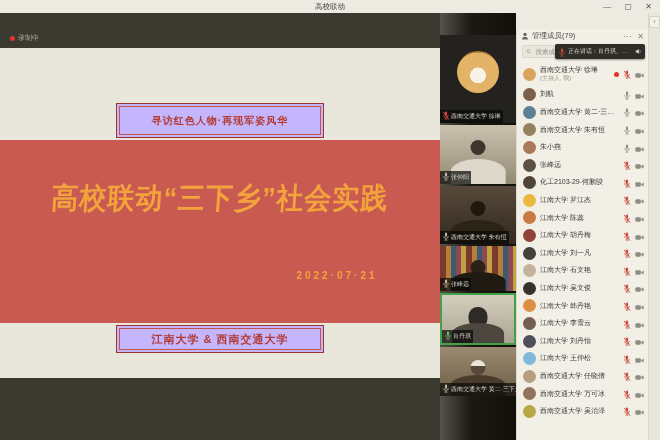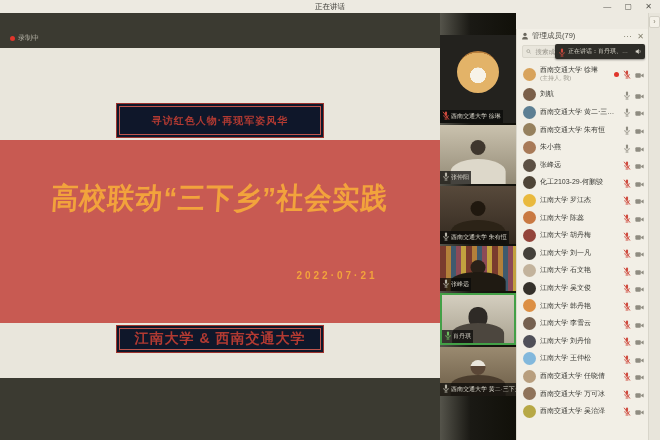--- a/index.html
+++ b/index.html
@@ -11,23 +11,23 @@
   
   .main{position:absolute;left:0;top:0;width:440px;height:427px;background:#3b3a31;}
   .rec{position:absolute;left:10px;top:20px;display:flex;align-items:center;gap:3px;font-size:7px;color:#b5b2a6;}
   .rec-dot{width:5px;height:5px;border-radius:50%;background:#e0352b;display:inline-block;}
   .slide{position:absolute;left:0;top:35px;width:440px;height:330px;background:#e9e6dc;}
   .band{position:absolute;left:0;top:92px;width:100%;height:183px;background:#c85a52;}
   .slide-title{margin-top:40px;text-align:center;font-size:27px;font-weight:bold;color:#f2a33c;letter-spacing:1px;transform:skewX(-4deg) scaleY(1.08);white-space:nowrap;}
   .slide-sub{position:absolute;right:28px;top:118px;width:150px;text-align:center;color:#f2a33c;font-weight:bold;}
   .slide-sub div:first-child{font-size:11px;letter-spacing:2px;}
   .slide-sub div:last-child{font-size:10px;letter-spacing:3px;margin-top:12px;}
-  .banner{position:absolute;left:50%;transform:translateX(-50%);background:#0f172a;border:1.5px solid #9e332d;outline:1px solid #c0554d;outline-offset:-4px;display:flex;align-items:center;justify-content:center;color:#b23a32;font-weight:bold;z-index:2;}
+  .banner{position:absolute;left:50%;transform:translateX(-50%);background:#c4b5fd;border:1.5px solid #9e332d;outline:1px solid #c0554d;outline-offset:-4px;display:flex;align-items:center;justify-content:center;color:#b23a32;font-weight:bold;z-index:2;}
   .banner.top{top:55px;width:206px;height:33px;font-size:10px;letter-spacing:1px;}
-  .banner.bottom{top:277px;width:206px;height:26px;font-size:14px;letter-spacing:1px;}
+  .banner.bottom{top:277px;width:206px;height:26px;font-size:11px;letter-spacing:1px;}
   
   .strip{position:absolute;left:440px;top:0;width:76px;height:427px;background:linear-gradient(90deg,#55544b 0,#1a1914 40%,#111009 100%);}
   .tile{position:absolute;left:0;width:76px;background:#23221e;overflow:hidden;box-sizing:border-box;}
   .tile.speaking{border:2px solid #43a047;}
   .tile .lbl{position:absolute;left:0;bottom:0;max-width:100%;display:flex;align-items:center;gap:1px;background:rgba(10,10,8,0.72);color:#d8d5ca;font-size:6px;line-height:1.2;padding:1px 2px;white-space:nowrap;overflow:hidden;text-overflow:ellipsis;box-sizing:border-box;}
   .dog{position:absolute;left:50%;top:42%;transform:translate(-50%,-50%);width:42px;height:42px;border-radius:50%;background:radial-gradient(circle at 50% 58%,#f7f3e8 0 24%,#e3b368 25% 70%,#b97f3c 71% 100%);}
   .head{position:absolute;left:50%;top:26%;transform:translateX(-50%);width:15px;height:15px;border-radius:50%;}
   .torso{position:absolute;left:50%;bottom:0;transform:translateX(-50%);width:72%;height:42%;border-radius:50% 50% 0 0;}
   .t-light{background:linear-gradient(#cac2ae,#938a76);}
   .t-light .head{background:#3e362d;}
@@ -63,21 +63,21 @@
   .picons{display:flex;align-items:center;gap:4px;flex:0 0 auto;}
   .pdot{width:5px;height:5px;border-radius:50%;background:#e0352b;}
   
   .edge{position:absolute;left:648px;top:0;width:12px;height:427px;background:#e8e5db;border-left:1px solid #d8d5ca;box-sizing:border-box;}
   .collapse{margin:3px auto 0;width:9px;height:10px;background:#f4f1e8;border:1px solid #d3d0c5;border-radius:2px;font-size:7px;line-height:9px;text-align:center;color:#84816f;cursor:default;}
 </style>
 </head>
 <body>
 
 <div class="titlebar">
-  <span>正在讲话</span>
+  <span>高校联动</span>
   <span class="tb-controls">
     <span>—</span>
     <span>▢</span>
     <span>✕</span>
   </span>
 </div>
 
 <div class="app">
 
   <div class="main">

